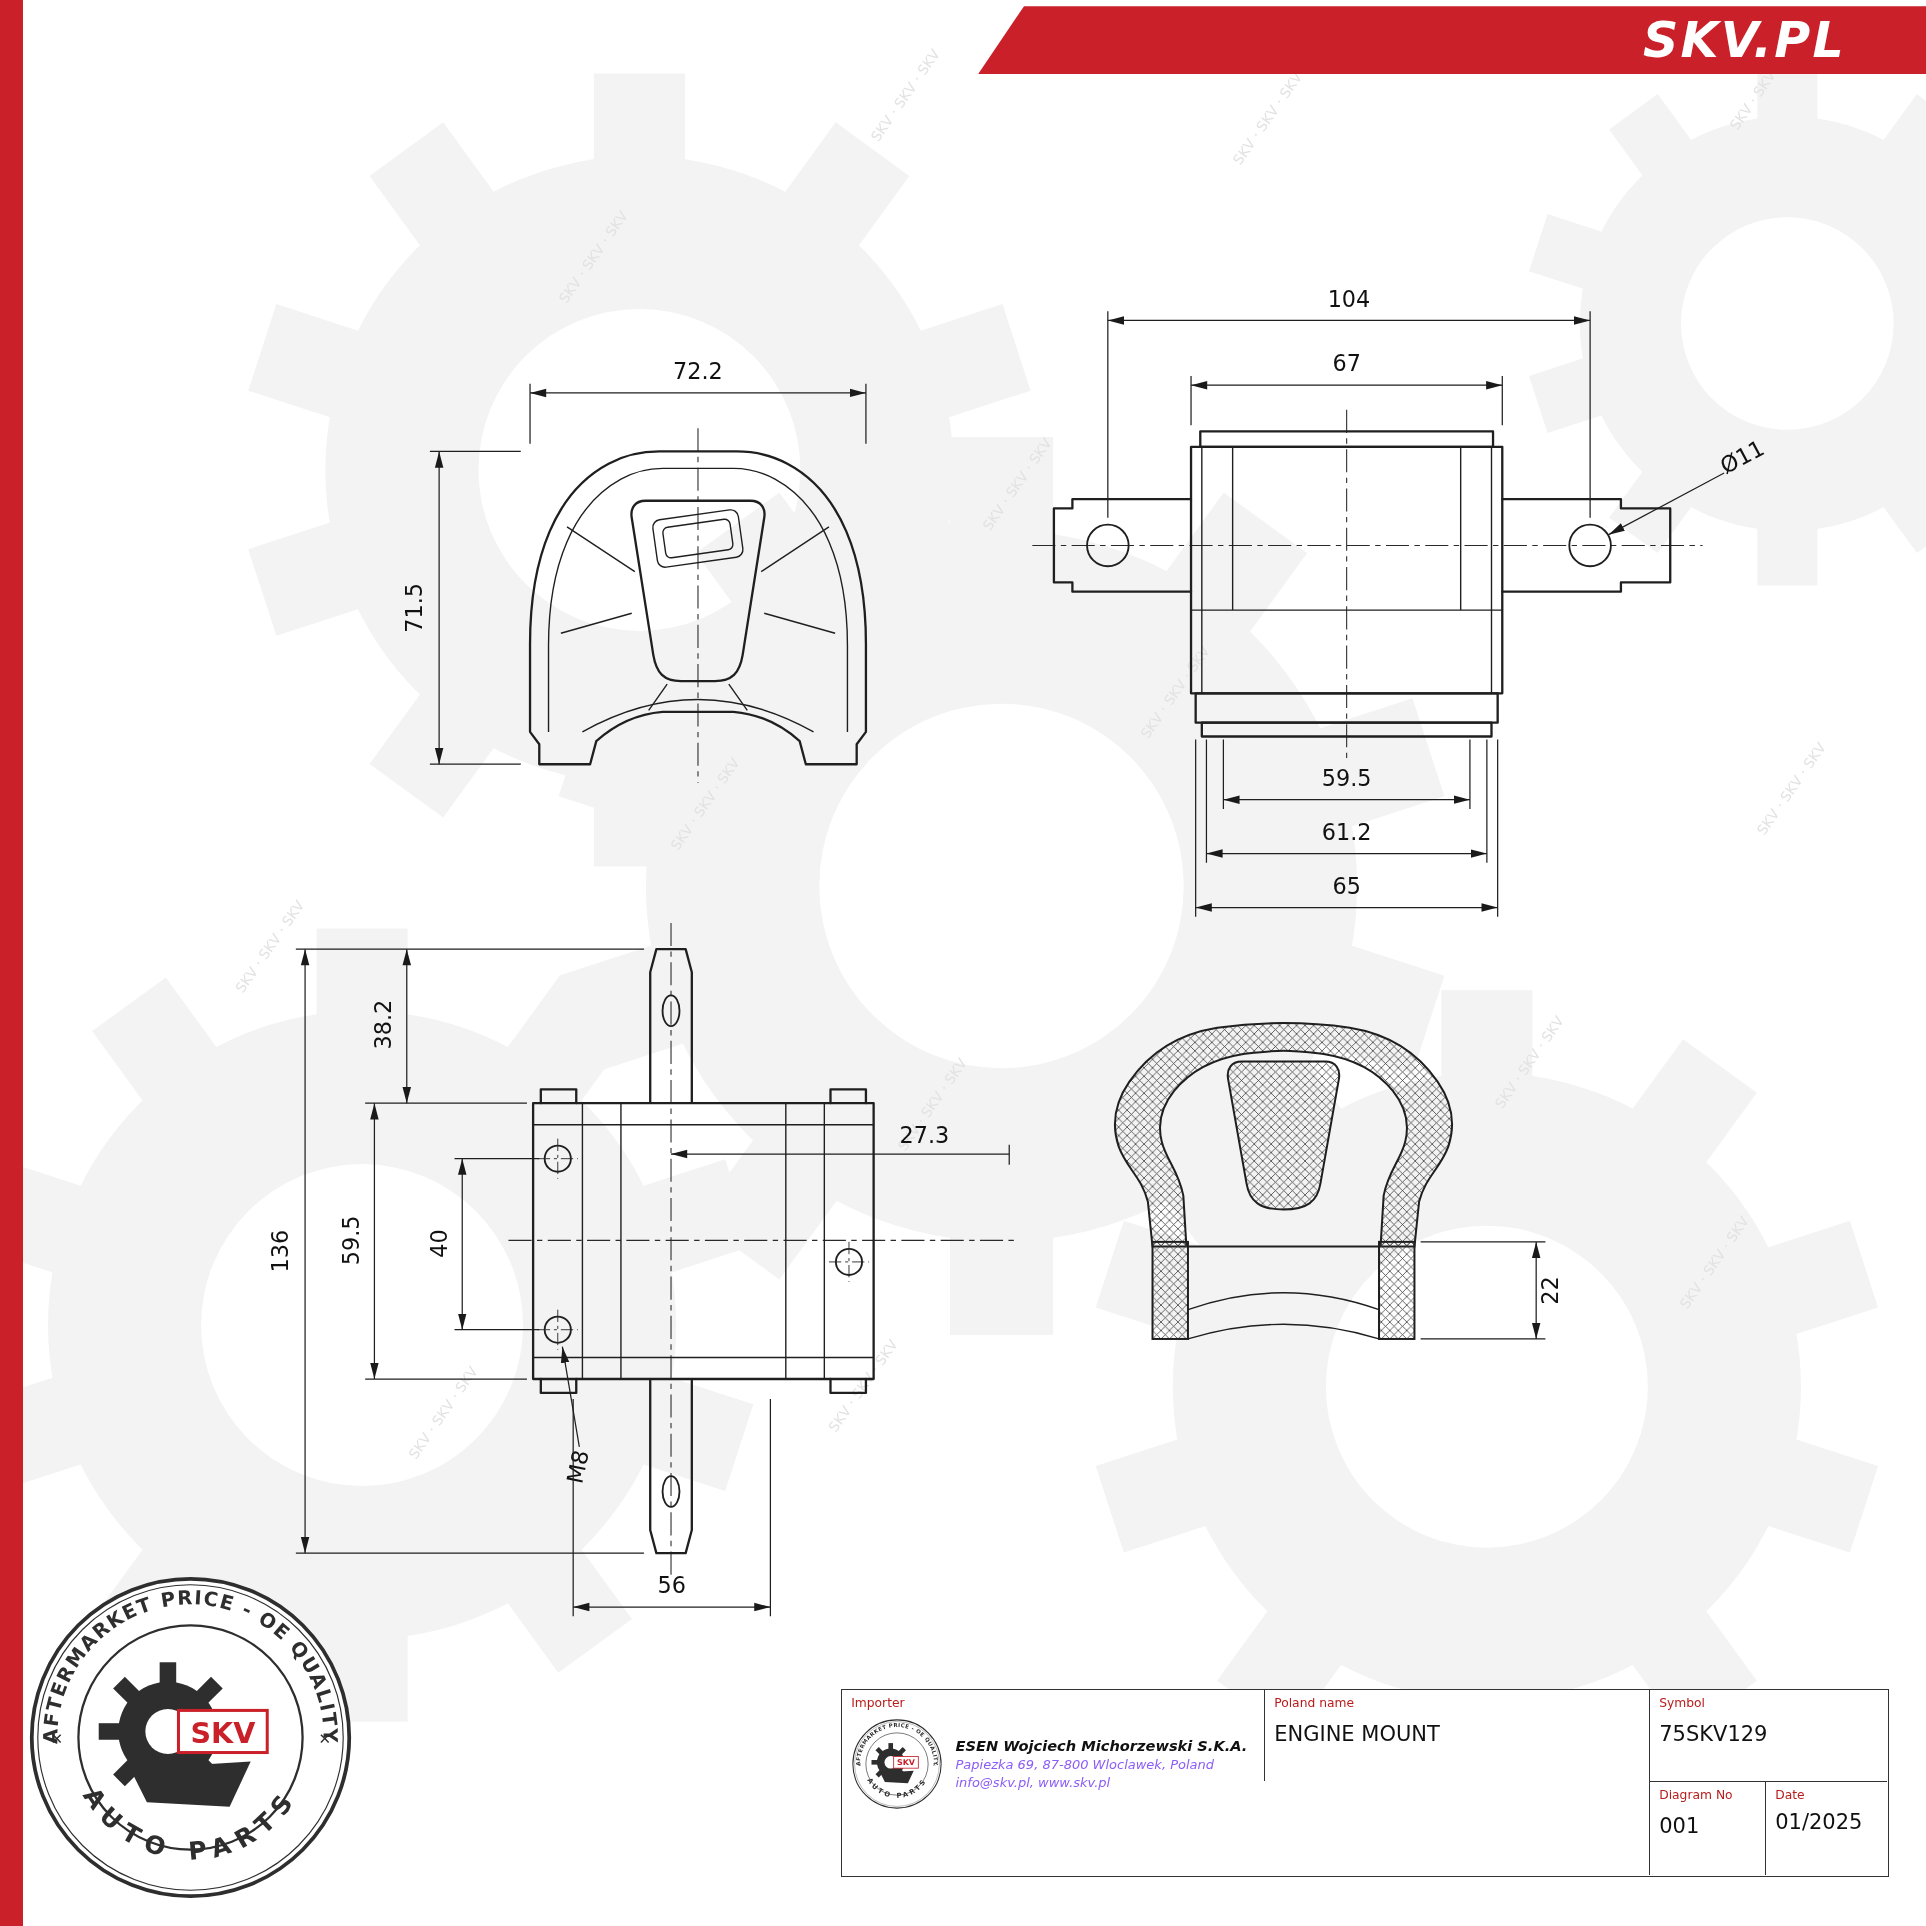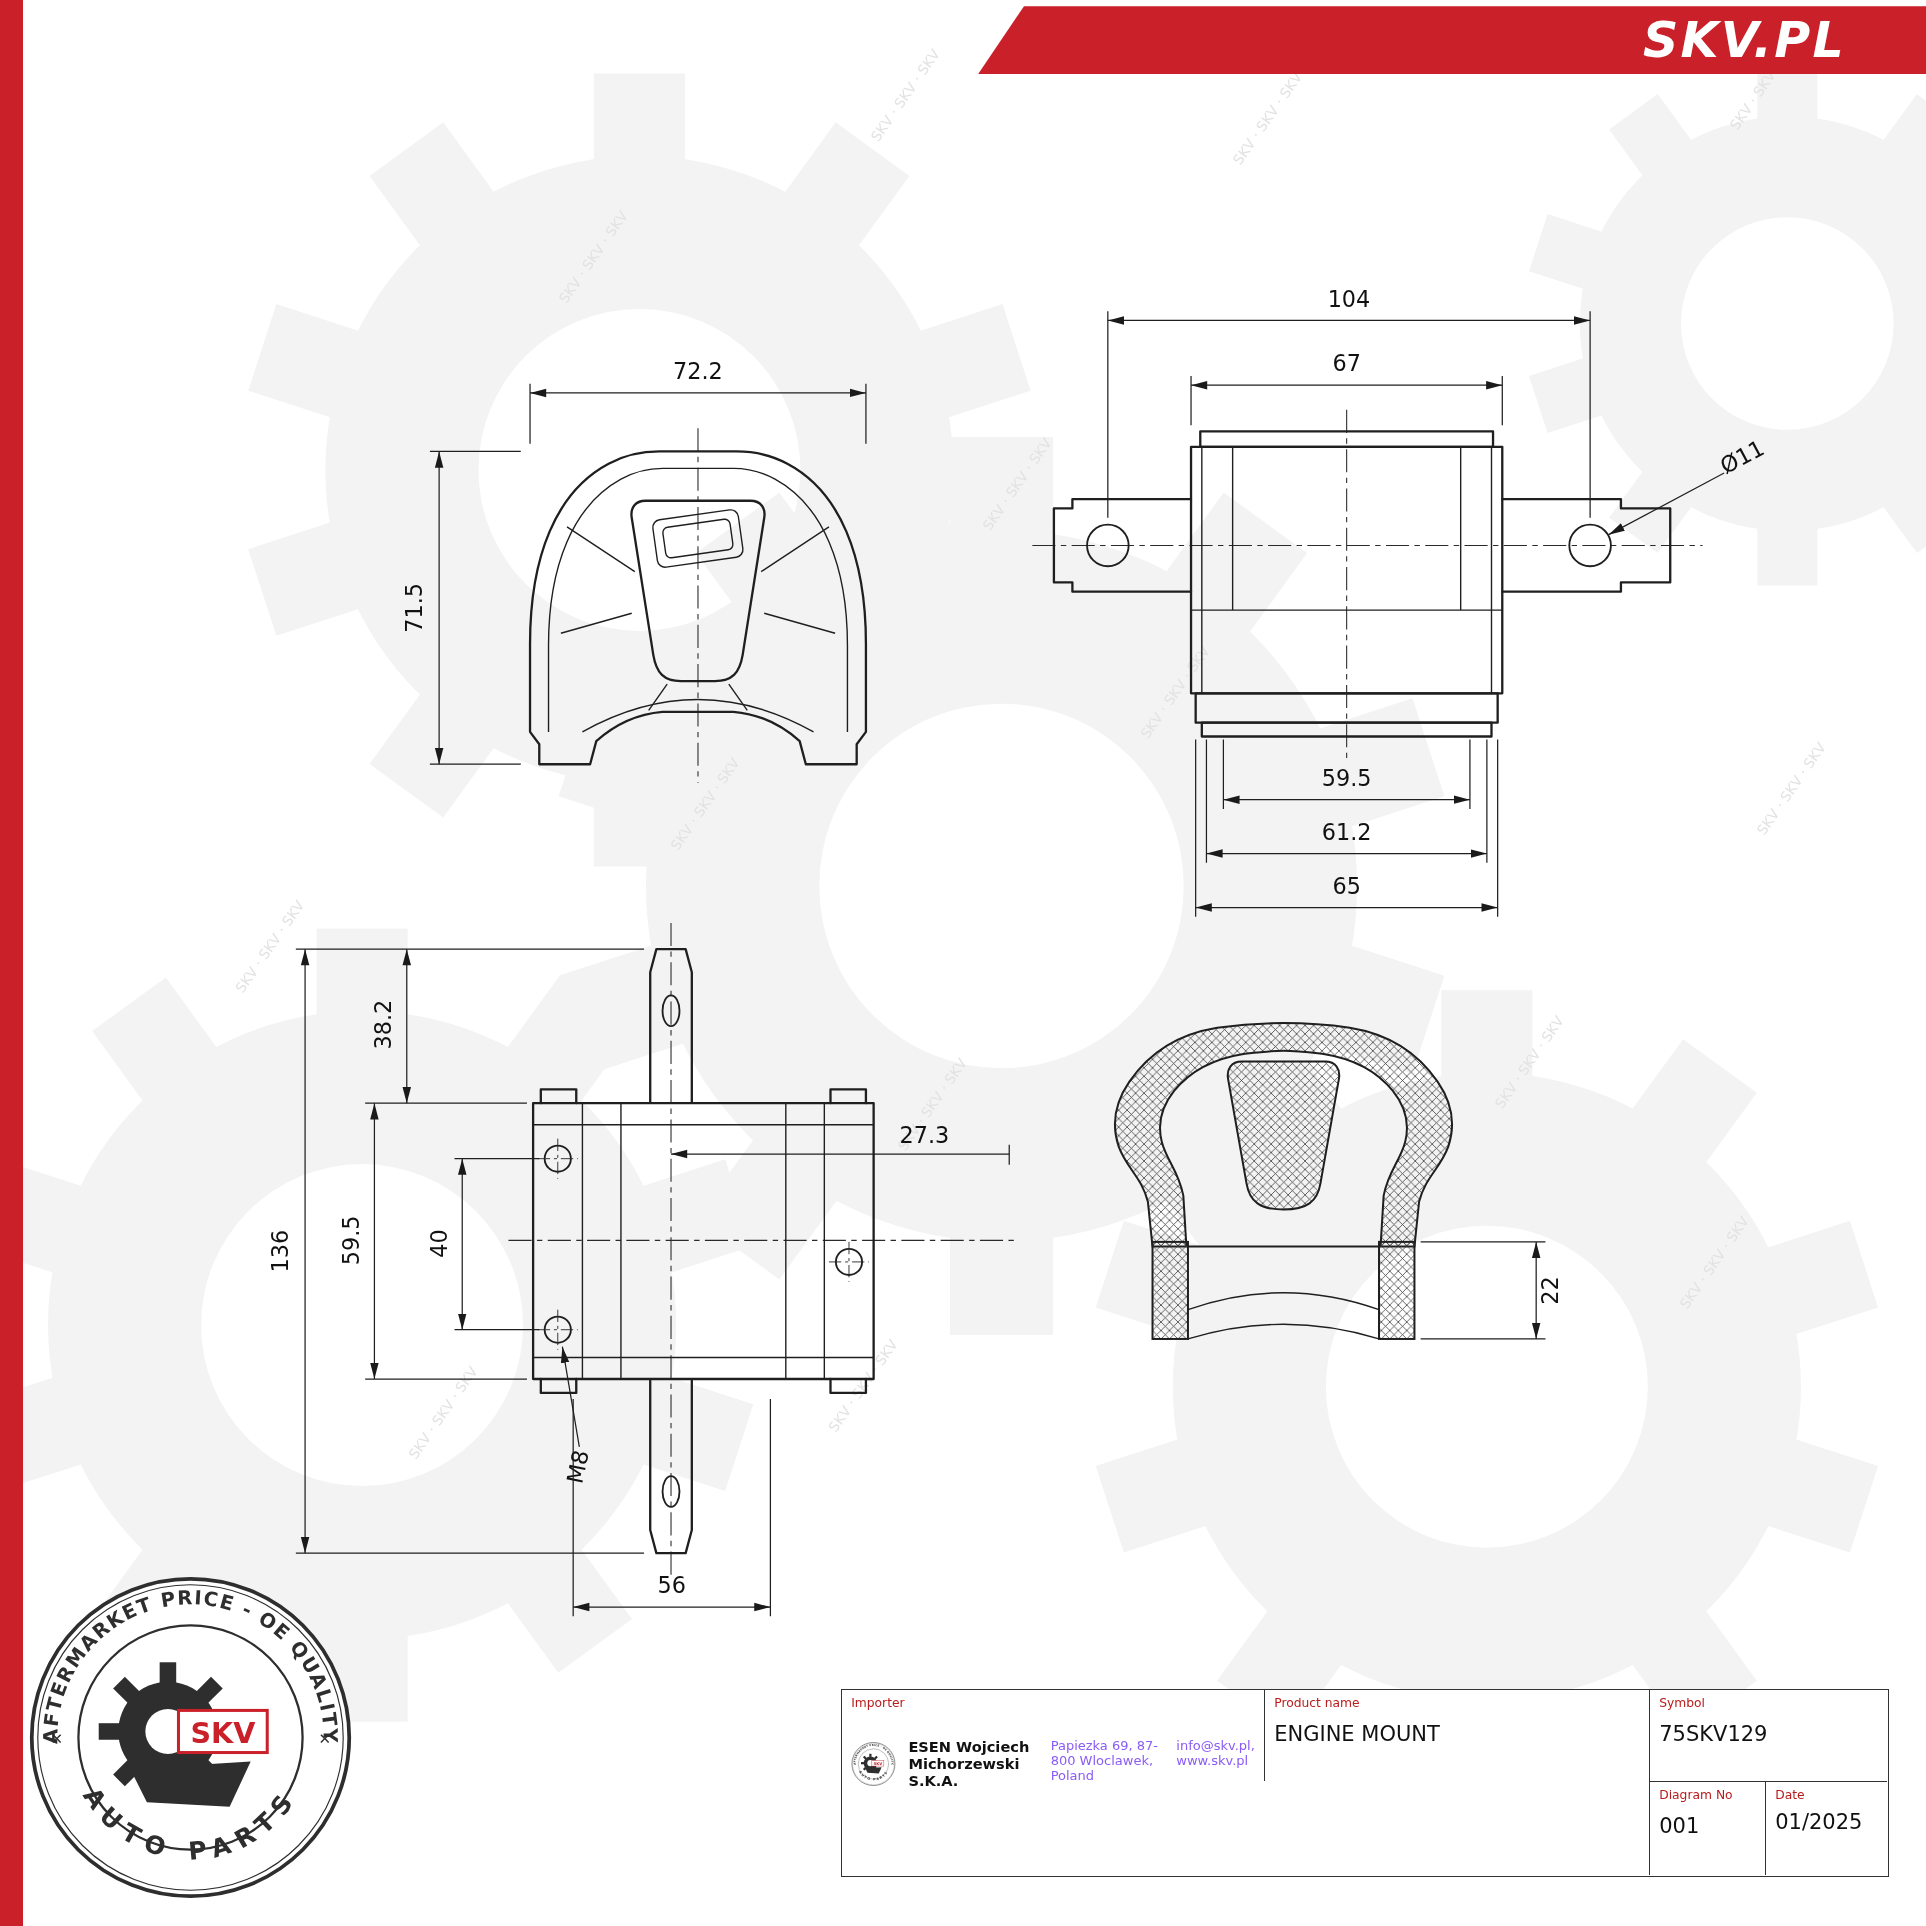--- a/index.html
+++ b/index.html
@@ -40,21 +40,21 @@
   .bt { border-top:1.2px solid #333; }
   .tb-label { font-size:12.3px; color:#b91c1c; margin-bottom:7.7px; }
   .tb-value { font-size:21px; color:#111; }
   .cell-importer { grid-row:1 / 3; grid-column:1; }
   .cell-product  { grid-row:1; grid-column:2; }
   .cell-symbol   { grid-row:1; grid-column:3 / 5; }
   .cell-oe       { grid-row:2; grid-column:2; }
   .cell-diagram  { grid-row:2; grid-column:3; }
   .cell-date     { grid-row:2; grid-column:4; }
   .imp-body { display:flex; align-items:center; gap:12.3px; margin-top:7.7px; }
-  .imp-text { display:flex; flex-direction:row; gap:3.1px; }
+  .imp-text { display:flex; flex-direction:column; gap:3.1px;font-style:italic; }
   .imp-name { font-size:14.6px; font-weight:bold; color:#111; }
   .imp-line { font-size:13px; color:#8b5cf6; }
 </style>
 </head>
 <body>
 
 <div class="page">
 
   <svg class="drawing" width="1926" height="1926" viewBox="0 0 2500 2500">
     <defs>
@@ -273,21 +273,21 @@
           <use href="#stamp" x="-220" y="-220" width="440" height="440"></use>
         </svg>
         <div class="imp-text">
           <div class="imp-name">ESEN Wojciech Michorzewski S.K.A.</div>
           <div class="imp-line">Papiezka 69, 87-800 Wloclawek, Poland</div>
           <div class="imp-line">info@skv.pl, www.skv.pl</div>
         </div>
       </div>
     </div>
     <div class="tb-cell cell-product bl">
-      <div class="tb-label">Product name</div>
+      <div class="tb-label">Poland name</div>
       <div class="tb-value" style="margin-top:12.3px">ENGINE MOUNT</div>
     </div>
     <div class="tb-cell cell-symbol bl">
       <div class="tb-label">Symbol</div>
       <div class="tb-value" style="margin-top:12.3px">75SKV129</div>
     </div>
     <div class="tb-cell cell-diagram bl bt">
       <div class="tb-label">Diagram No</div>
       <div class="tb-value" style="margin-top:12.3px">001</div>
     </div>

